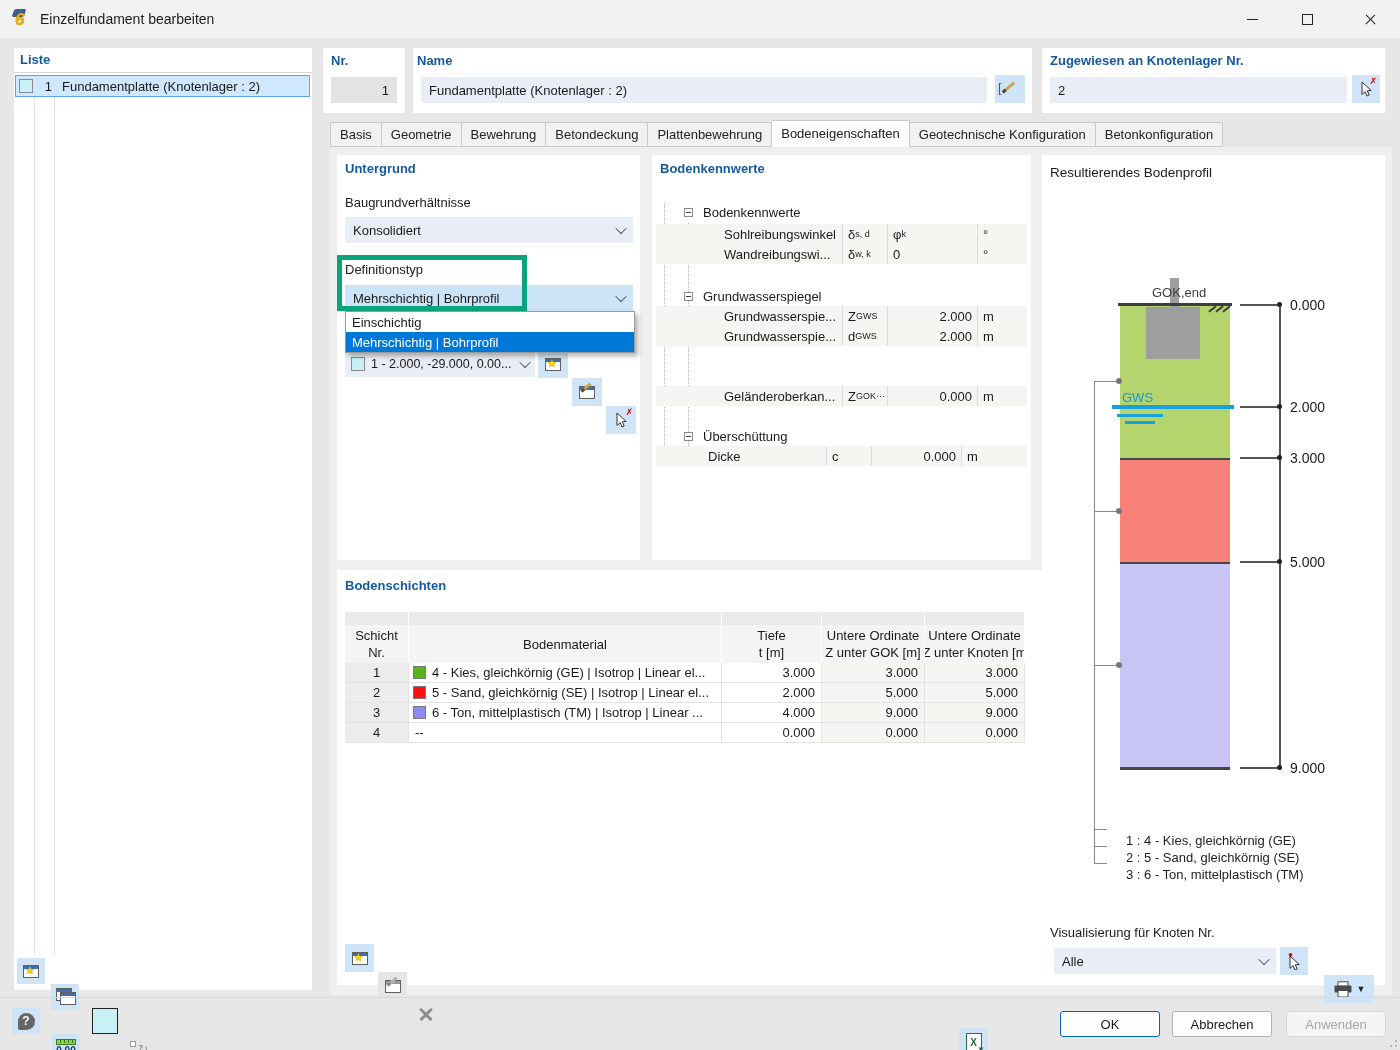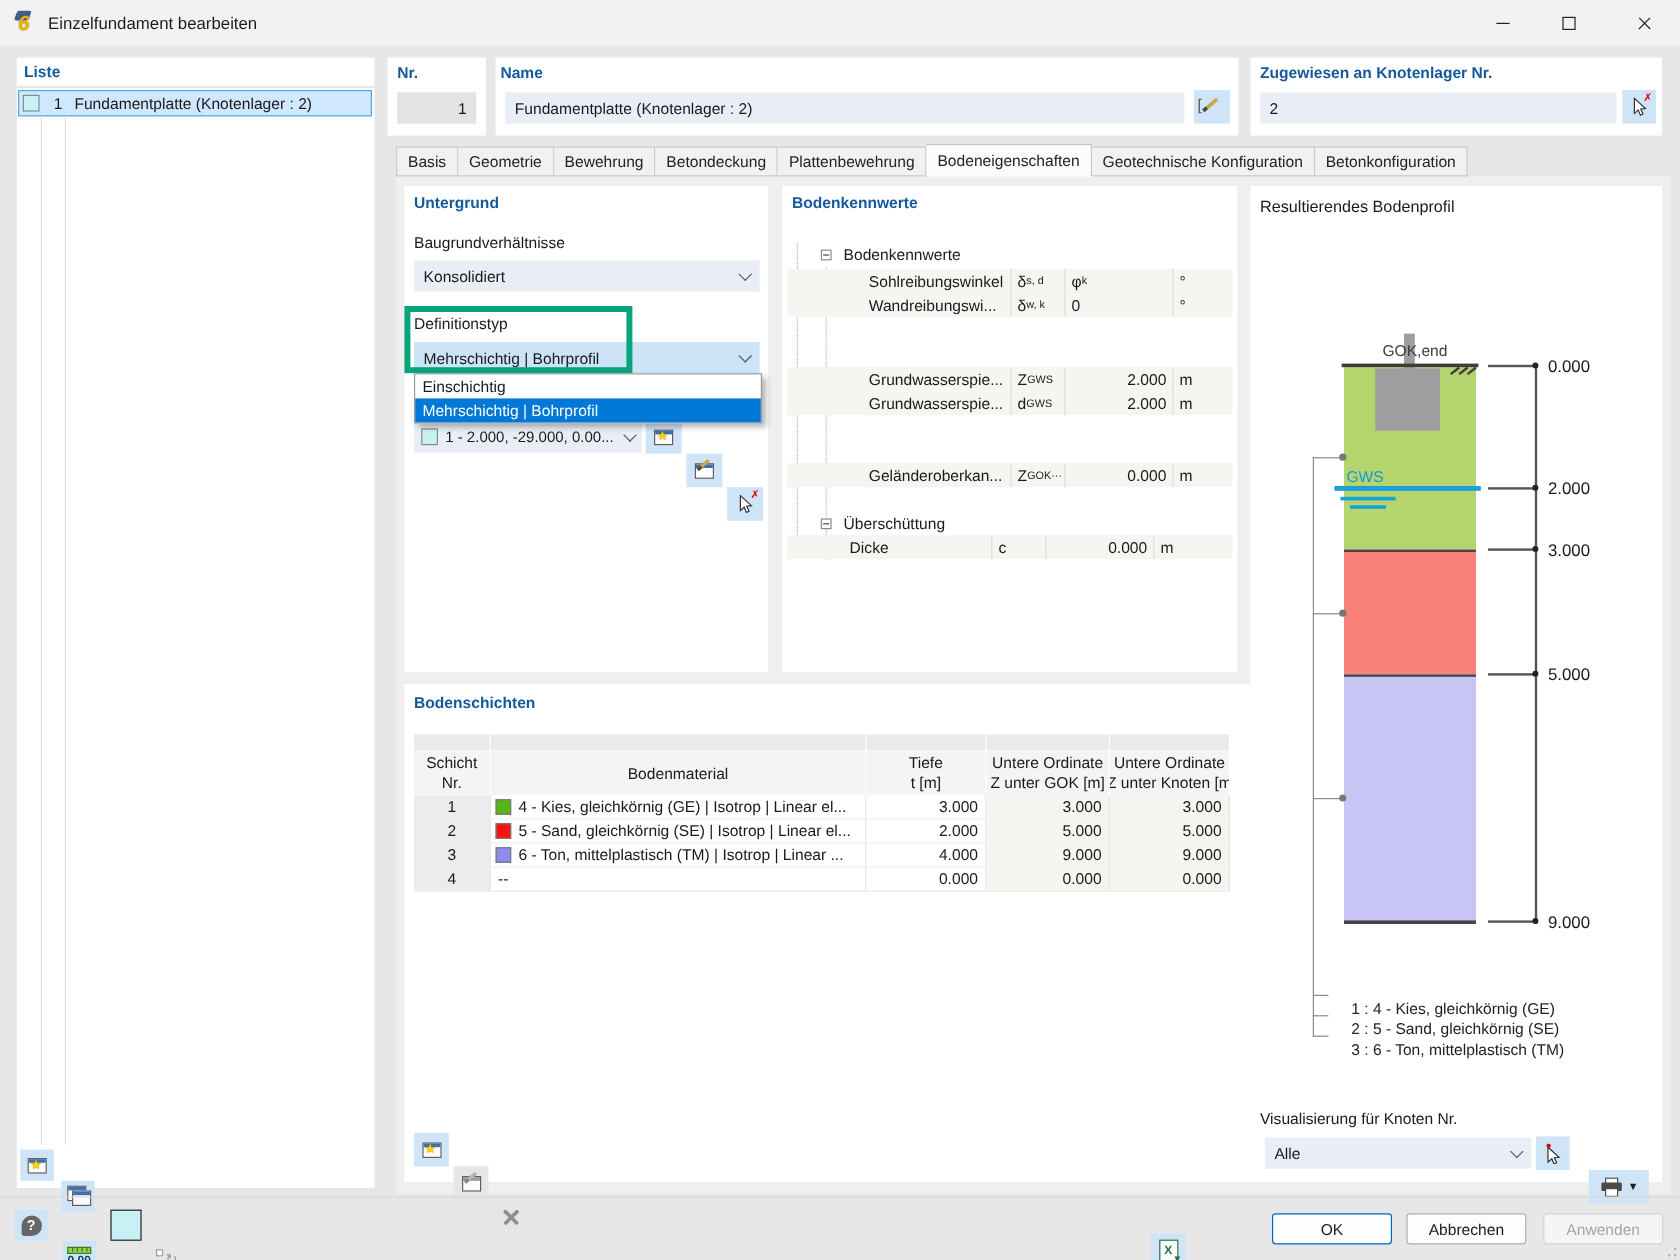--- a/index.html
+++ b/index.html
@@ -287,20 +287,24 @@
         <span>δ</span>
         <sub>w, k</sub>
       </span>
     <span class="tcell val">
         <span>0</span>
         <sub></sub>
       </span>
     <span class="tcell unit">°</span>
   </div>
 
+  <div class="abs trow" style="top:131px;">
+    <span class="exp" style="margin-left:28px;"></span>
+    <span class="tname" style="margin-left:10px;">Grundwasserspiegel</span>
+  </div>
   <div class="abs trow leaf" style="top:151px;">
     <span class="tname" style="margin-left:68px; width:118px;">Grundwasserspie...</span>
     <span class="tcell sym">
         <span>Z</span>
         <sub>GWS</sub>
       </span>
     <span class="tcell val num">2.000</span>
     <span class="tcell unit">m</span>
   </div>
   <div class="abs trow leaf" style="top:171px;">

